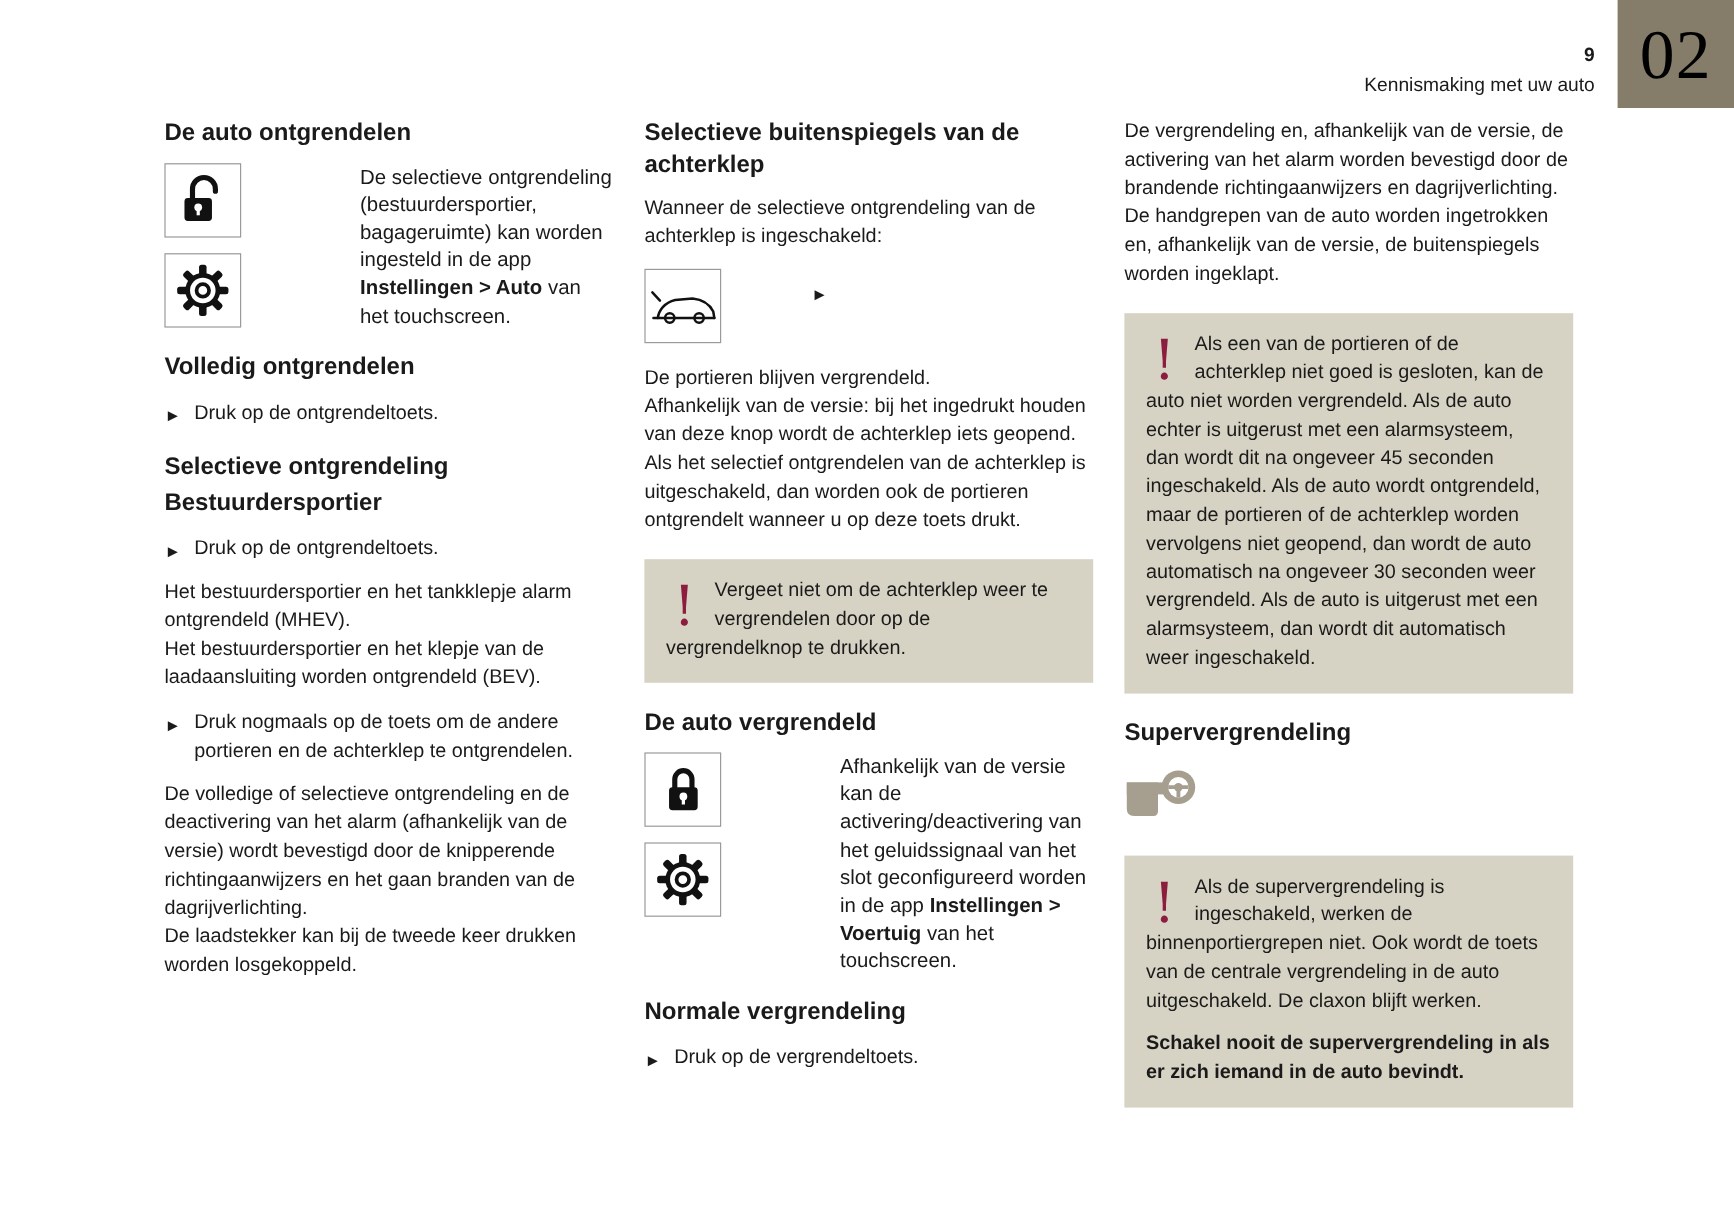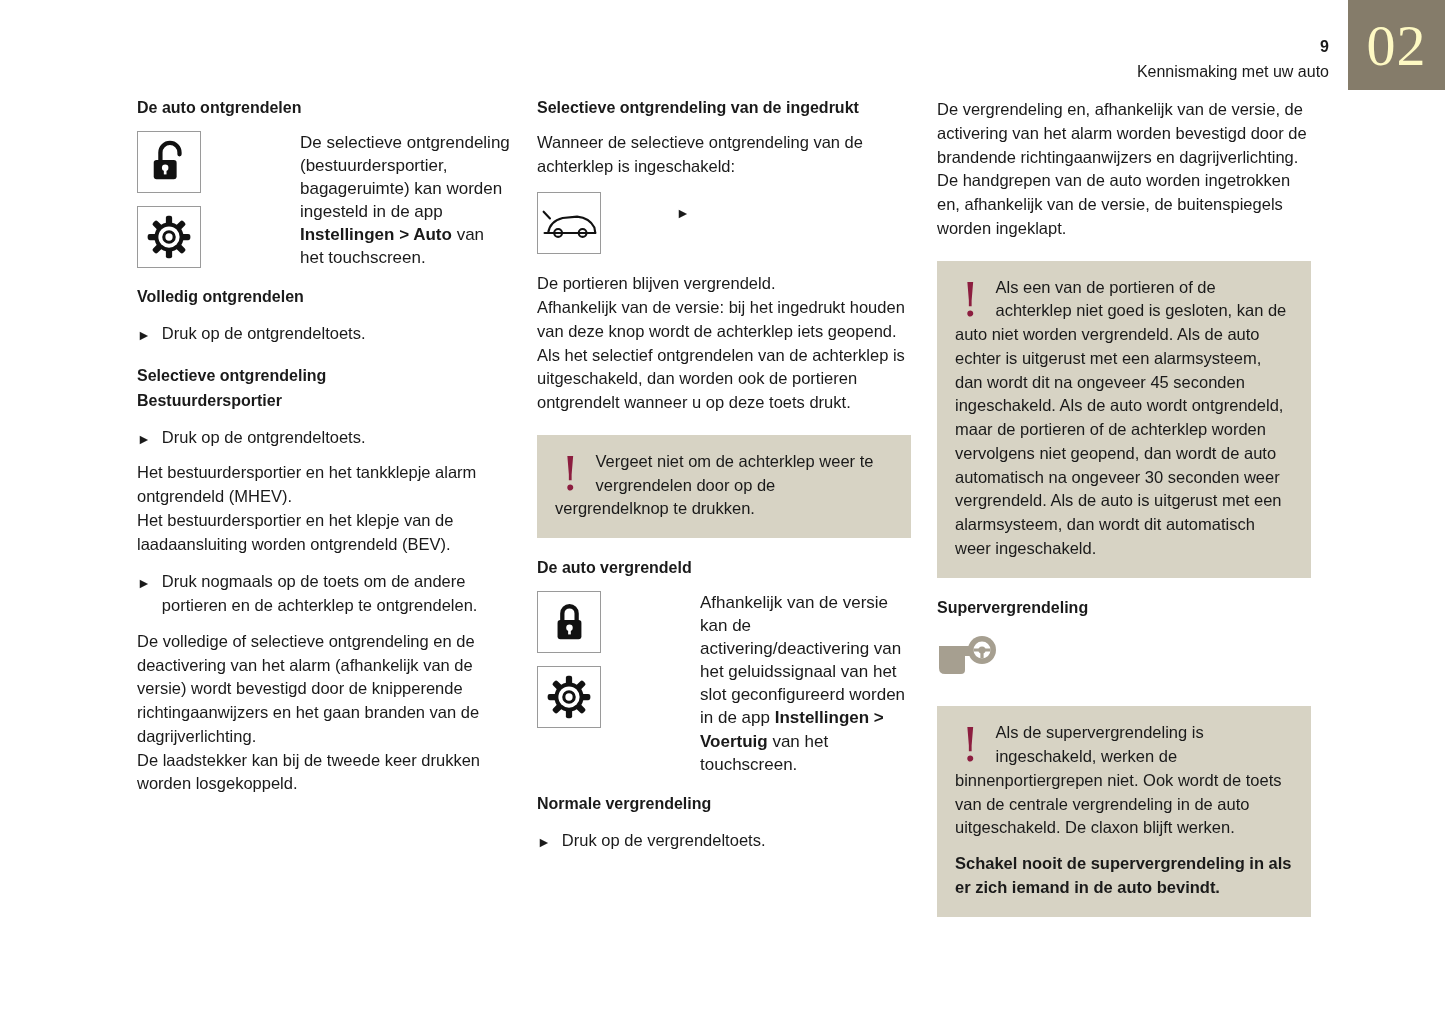--- a/index.html
+++ b/index.html
@@ -8,32 +8,32 @@
     width:1445px; height:1018px;
     font-family:"Liberation Sans", sans-serif;
     color:#1a1a1a;
     position:relative; overflow:hidden;
   }
   .page { position:relative; width:1445px; height:1018px; background:#fff; }
 
   
   .chapter-tab {
     position:absolute; top:0; right:0; width:97px; height:90px;
-    background:#857c6a; color:#fef9c3;
+    background:#857c6a; color:#000000;
     display:flex; align-items:center; justify-content:center;
     font-family:"Liberation Serif", serif; font-size:58px; letter-spacing:1px;
   }
   .page-number { position:absolute; top:38px; right:116px; font-size:16px; font-weight:700; }
   .chapter-title { position:absolute; top:63px; right:116px; font-size:16px; }
 
   
   .columns { position:absolute; top:98px; left:137px; display:flex; gap:26px; }
   .col { width:374px; }
 
-  h2 { font-size:16px; line-height:1.3; margin:0 0 12px; font-weight:700; }
+  h2 { font-size:20px; line-height:1.3; margin:0 0 12px; font-weight:700; }
   h2.tight { margin-bottom:4px; }
   h2.mt { margin-top:20px; }
   p.para { font-size:16.5px; line-height:1.44; margin:0; }
   p.para.mb { margin-bottom:10px; }
   .group { margin:0 0 14px; }
 
   .bullet { display:flex; gap:11px; margin:14px 0 12px; font-size:16.5px; line-height:1.44; }
   .bullet .arrow { flex:0 0 auto; font-size:14px; margin-top:3px; }
 
   .icon-row { display:flex; margin:10px 0 18px; align-items:flex-start; }
@@ -133,21 +133,21 @@
         <span>Druk nogmaals op de toets om de andere portieren en de achterklep te ontgrendelen.</span>
       </div>
 
       <div class="group">
         <p class="para">De volledige of selectieve ontgrendeling en de deactivering van het alarm (afhankelijk van de versie) wordt bevestigd door de knipperende richtingaanwijzers en het gaan branden van de dagrijverlichting.</p>
         <p class="para">De laadstekker kan bij de tweede keer drukken worden losgekoppeld.</p>
       </div>
     </section>
 
     <section class="col">
-      <h2>Selectieve ontgrendeling van de ingedrukt</h2>
+      <h2>Selectieve buitenspiegels van de achterklep</h2>
 
       <p class="para mb">Wanneer de selectieve ontgrendeling van de achterklep is ingeschakeld:</p>
 
       <div class="icon-bullet-row">
         <div class="icon-box">
           <svg width="58" height="38" viewBox="0 0 64 40">
             <g fill="none" stroke="#111" stroke-width="2.3" stroke-linecap="round" stroke-linejoin="round">
               <path d="M9 31 C10 24 15 17 25 14.5 L41 13 C51 14 57 19 60 25 L61 31"></path>
               <path d="M5 31 H61"></path>
               <circle cx="20" cy="31" r="4.3"></circle>

